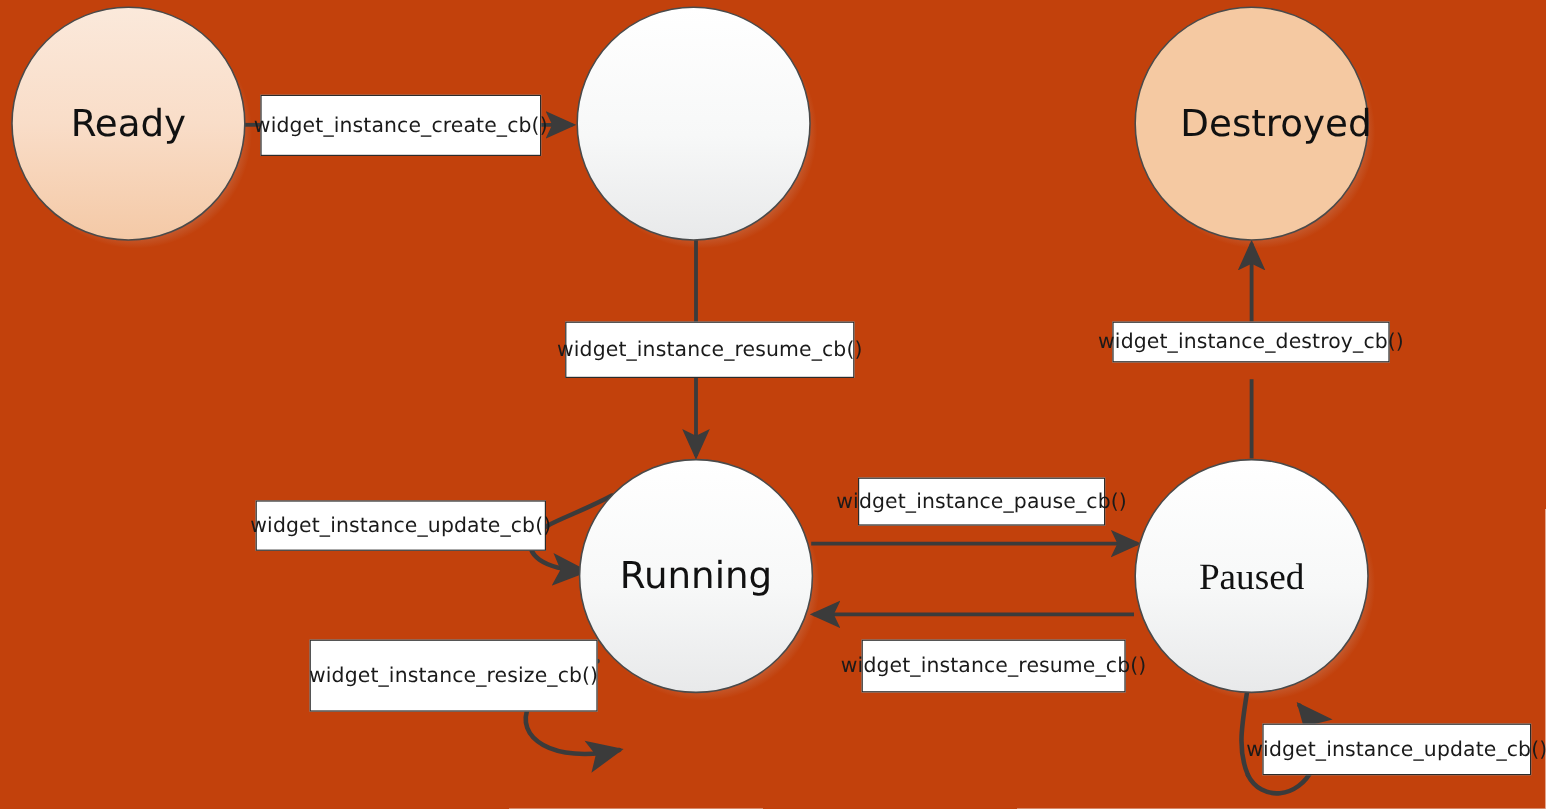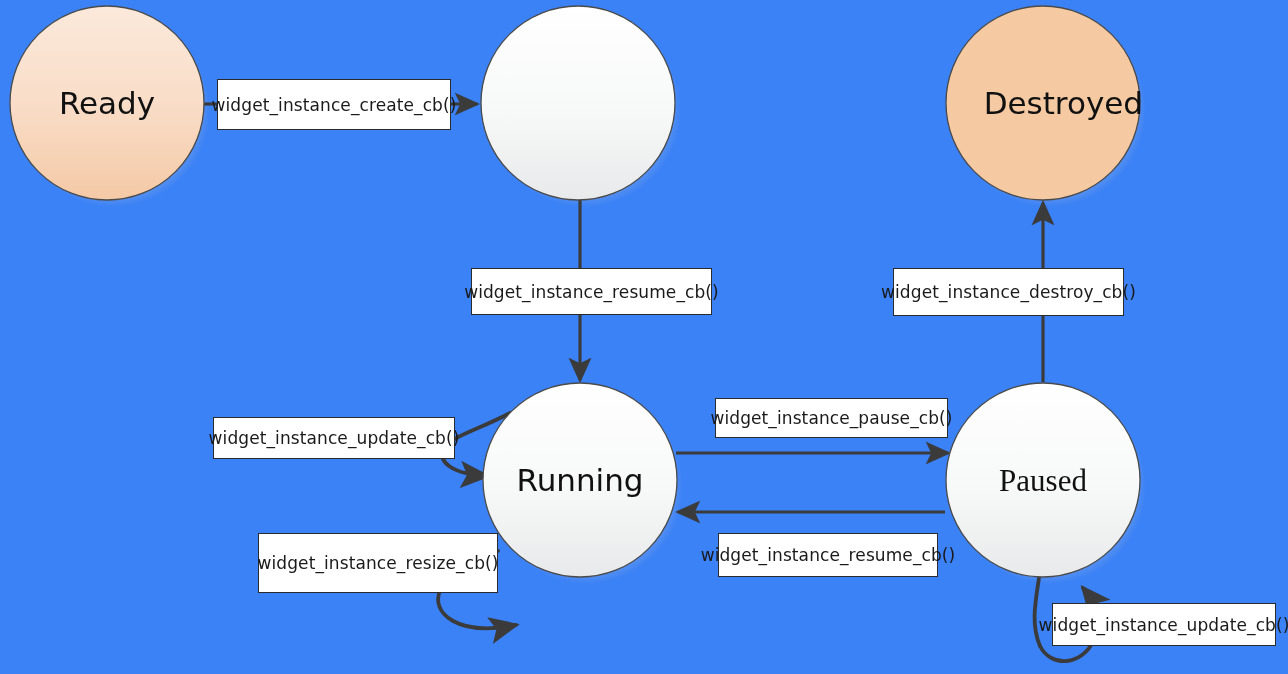--- a/index.html
+++ b/index.html
@@ -10,21 +10,21 @@
   body {
     width: 1288px;
     height: 674px;
     font-family: "DejaVu Sans", "Liberation Sans", sans-serif;
     overflow: hidden;
   }
   #diagram {
     position: relative;
     width: 1288px;
     height: 674px;
-    background: #3b82f6;
+    background: #c2410c;
   }
   svg.layer {
     position: absolute;
     left: 0;
     top: 0;
     width: 1288px;
     height: 674px;
   }
   .node-label {
     position: absolute;
@@ -142,23 +142,23 @@
 
   <div class="node-label" style="left:7px; top:88px; width:200px;">Ready</div>
   <div class="node-label" style="left:943px; top:88px; width:200px;text-align:right;">Destroyed</div>
   <div class="node-label" style="left:480px; top:465px; width:200px;">Running</div>
   <div class="node-label" style="left:943px; top:465px; width:200px;font-family:Liberation Serif, serif;">Paused</div>
 
   <div class="edge-label" style="left:217px; top:79px; width:234px; height:51px;">widget_instance_create_cb()</div>
 
   <div class="edge-label" style="left:471px; top:268px; width:241px; height:47px;">widget_instance_resume_cb()</div>
 
-  <div class="edge-label" style="left:893px; top:268px; width:231px; height:48px;">widget_instance_destroy_cb()</div>
+  <div class="edge-label" style="left:927px; top:268px; width:231px; height:34px;">widget_instance_destroy_cb()</div>
 
-  <div class="edge-label" style="left:715px; top:398px; width:233px; height:40px;">widget_instance_pause_cb()</div>
+  <div class="edge-label" style="left:715px; top:398px; width:206px; height:40px;">widget_instance_pause_cb()</div>
 
   <div class="edge-label" style="left:718px; top:533px; width:220px; height:44px;">widget_instance_resume_cb()</div>
 
   <div class="edge-label" style="left:213px; top:417px; width:242px; height:42px;">widget_instance_update_cb()</div>
 
   <div class="edge-label" style="left:258px; top:533px; width:240px; height:60px;">widget_instance_resize_cb()</div>
 
   <div class="edge-label" style="left:1052px; top:603px; width:224px; height:43px;">widget_instance_update_cb()</div>
 
 </div>

